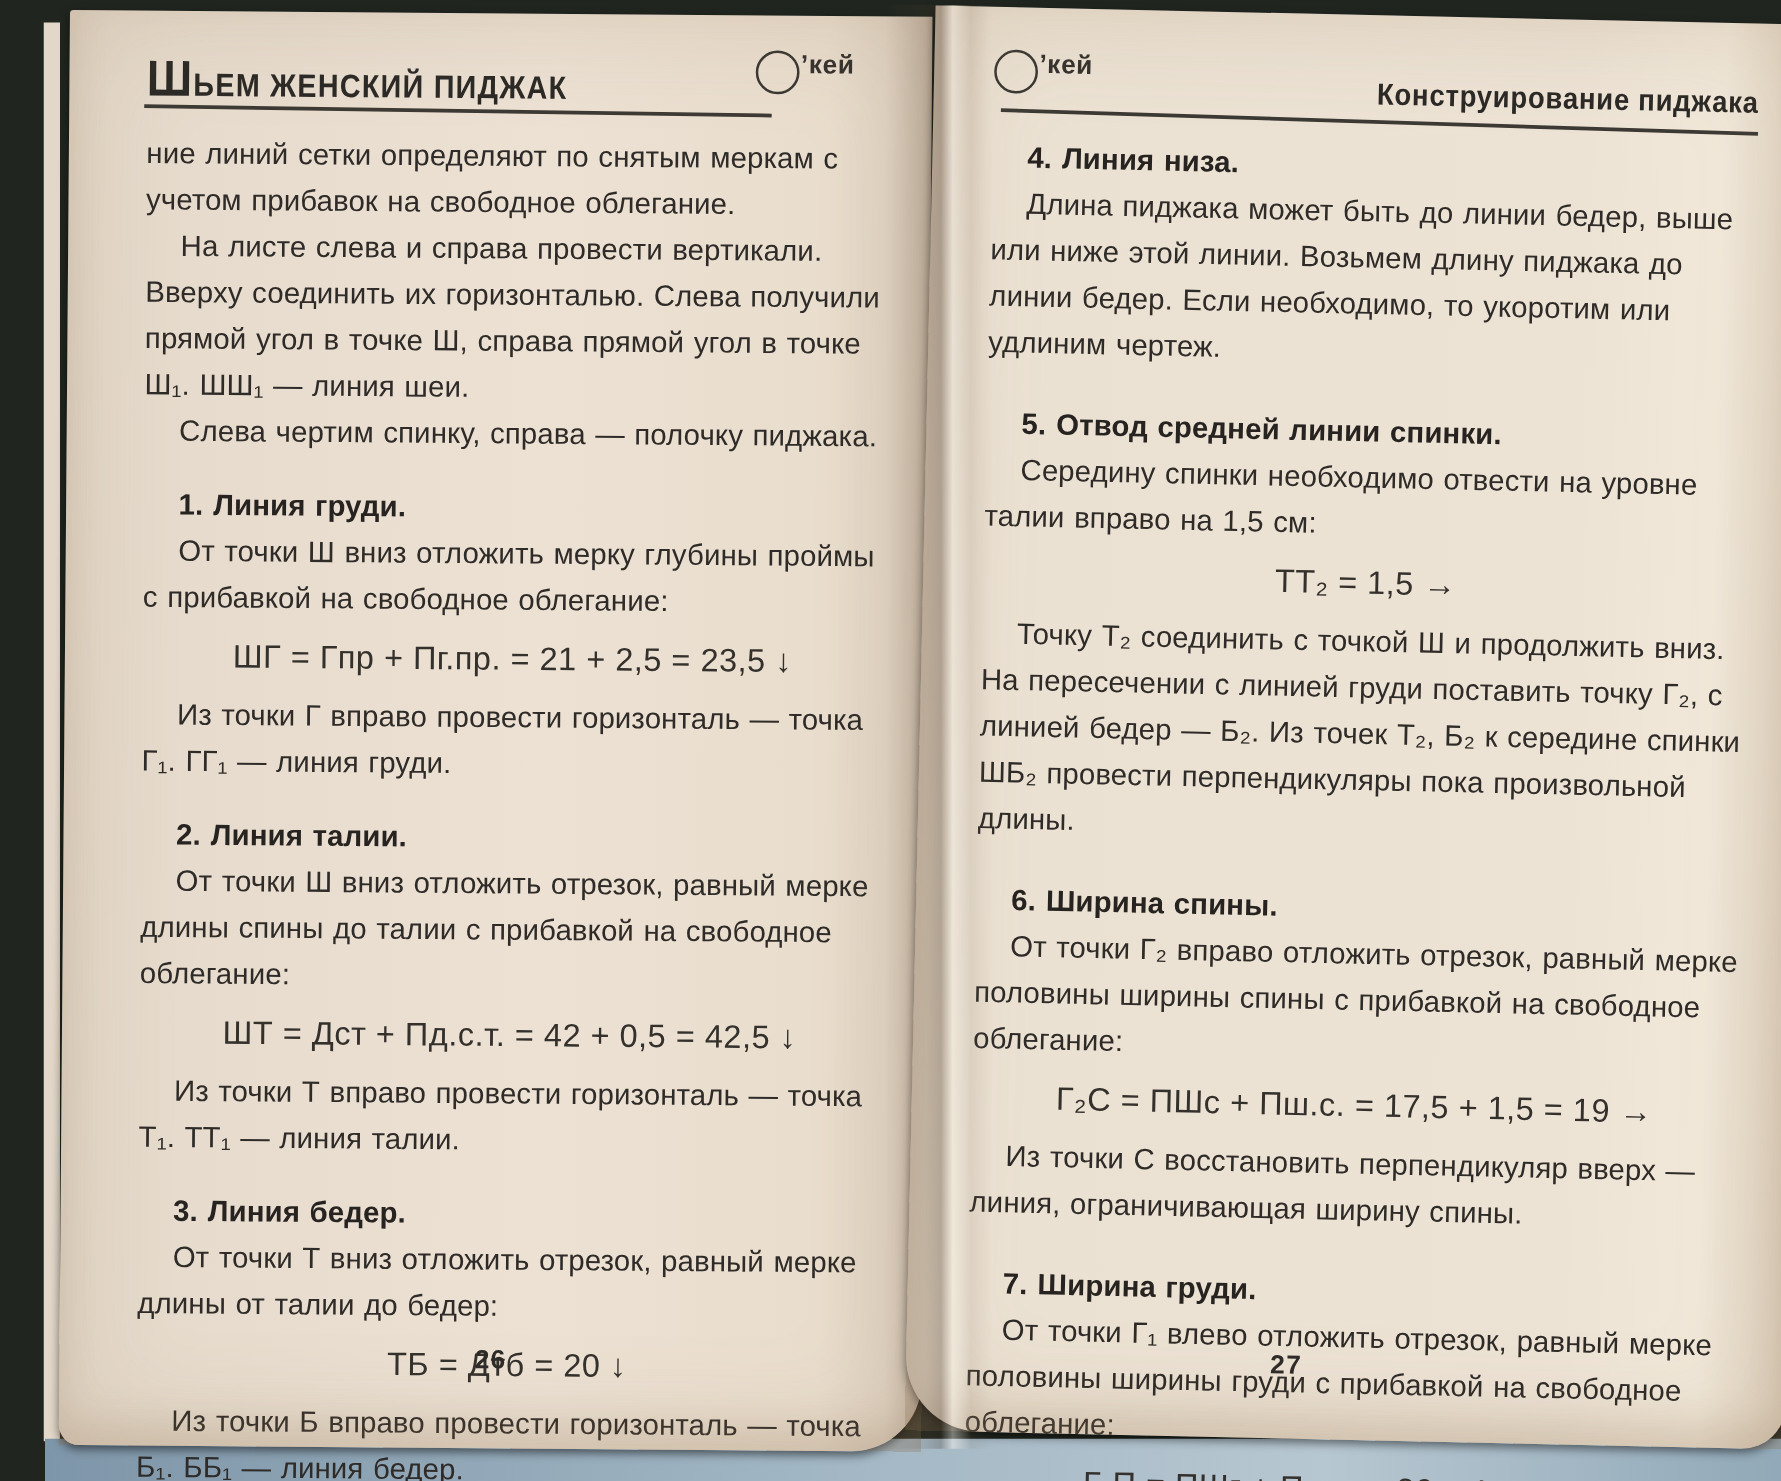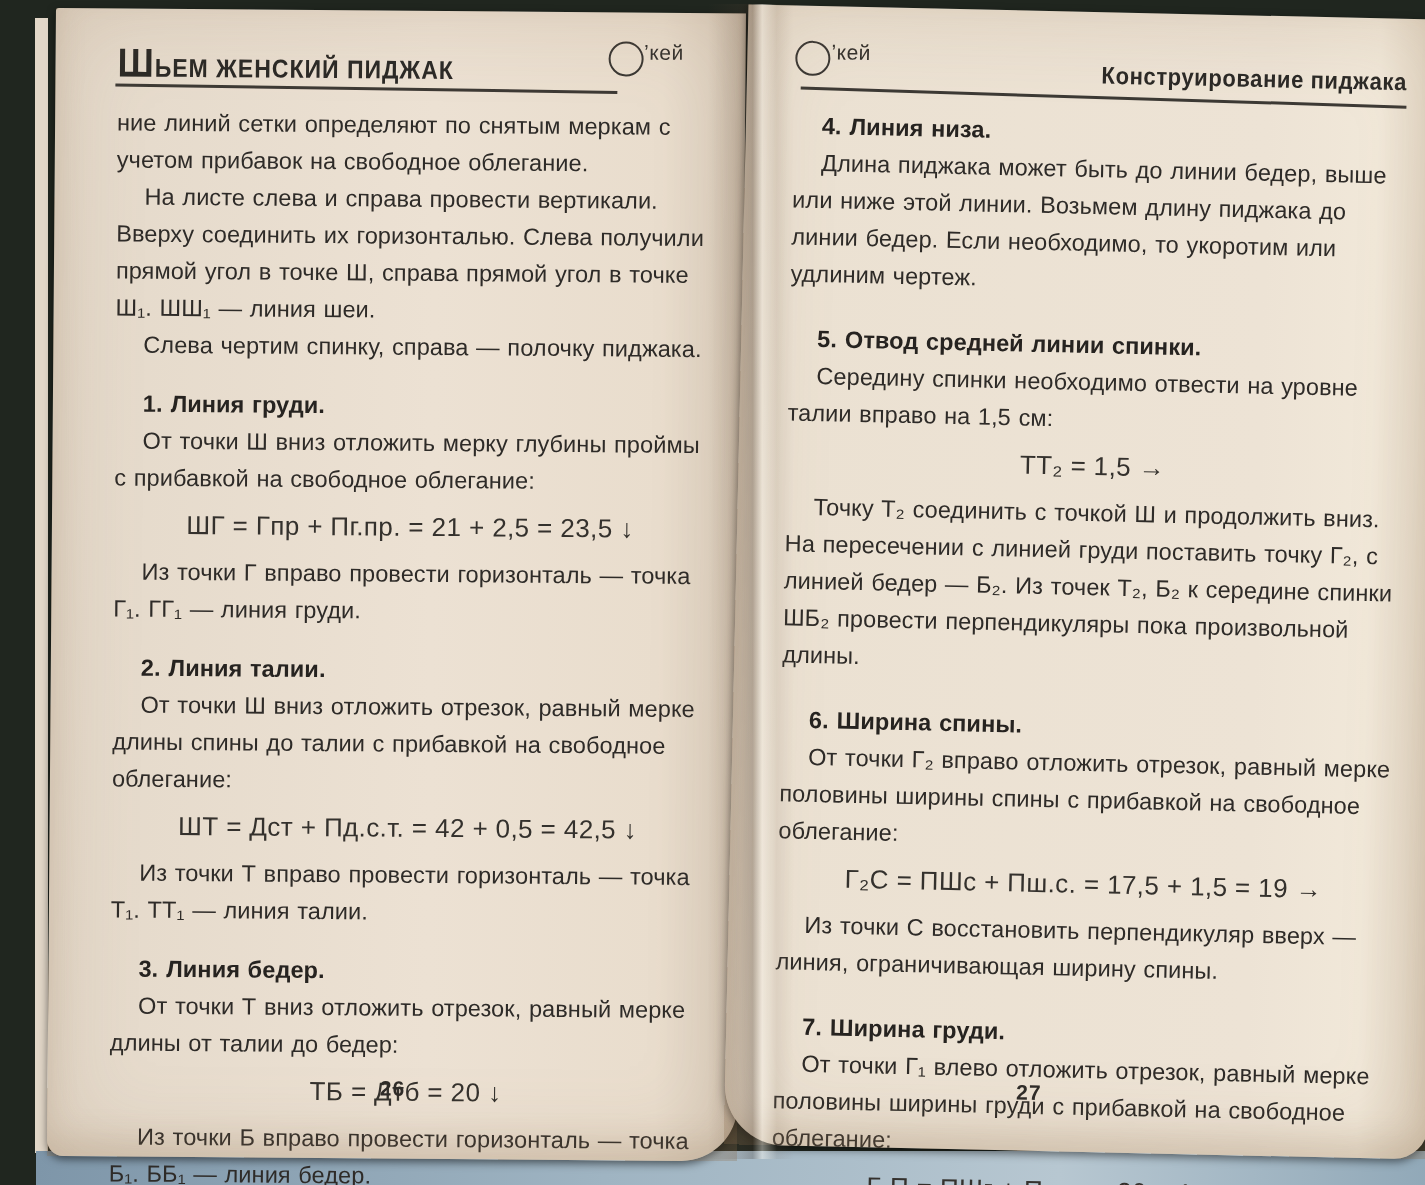--- a/index.html
+++ b/index.html
@@ -57,21 +57,21 @@
     letter-spacing:.6px;transform:scaleY(1.1);transform-origin:right bottom;color:#2b2926;}
   .rule{position:absolute;height:2.5px;background:#3d3a35;}
   .rule-left{left:-2px;bottom:3px;width:502px;transform:rotate(.4deg);transform-origin:left;}
   .rule-right{left:6px;bottom:1px;width:606px;transform:rotate(.55deg);transform-origin:left;}
 
   .logo{white-space:nowrap;}
   .logo-left-pos{position:absolute;right:26px;top:-8px;}
   .logo-right-pos{position:absolute;left:0;top:-6px;}
   .logo-o{display:inline-block;width:31px;height:31px;border:2.5px solid #3a3733;border-radius:50%;
     vertical-align:-8px;color:transparent;overflow:hidden;line-height:31px;}
-  .logo-rest{font-size:21px;color:#34312d;margin-left:1px;vertical-align:9px;letter-spacing:.5px;}
+  .logo-rest{font-size:21px;color:#34312d;margin-left:1px;vertical-align:9px;letter-spacing:.5px;font-weight:bold;}
 
   .pageno{position:absolute;left:0;right:0;text-align:center;font-weight:bold;
     font-size:21px;color:#2e2b28;letter-spacing:1px;}
   .pageno-left{bottom:58px;}
   .pageno-right{bottom:46px;transform:translateX(-48px);}
 </style>
 </head>
 <body>
 
 <div class="canvas">

